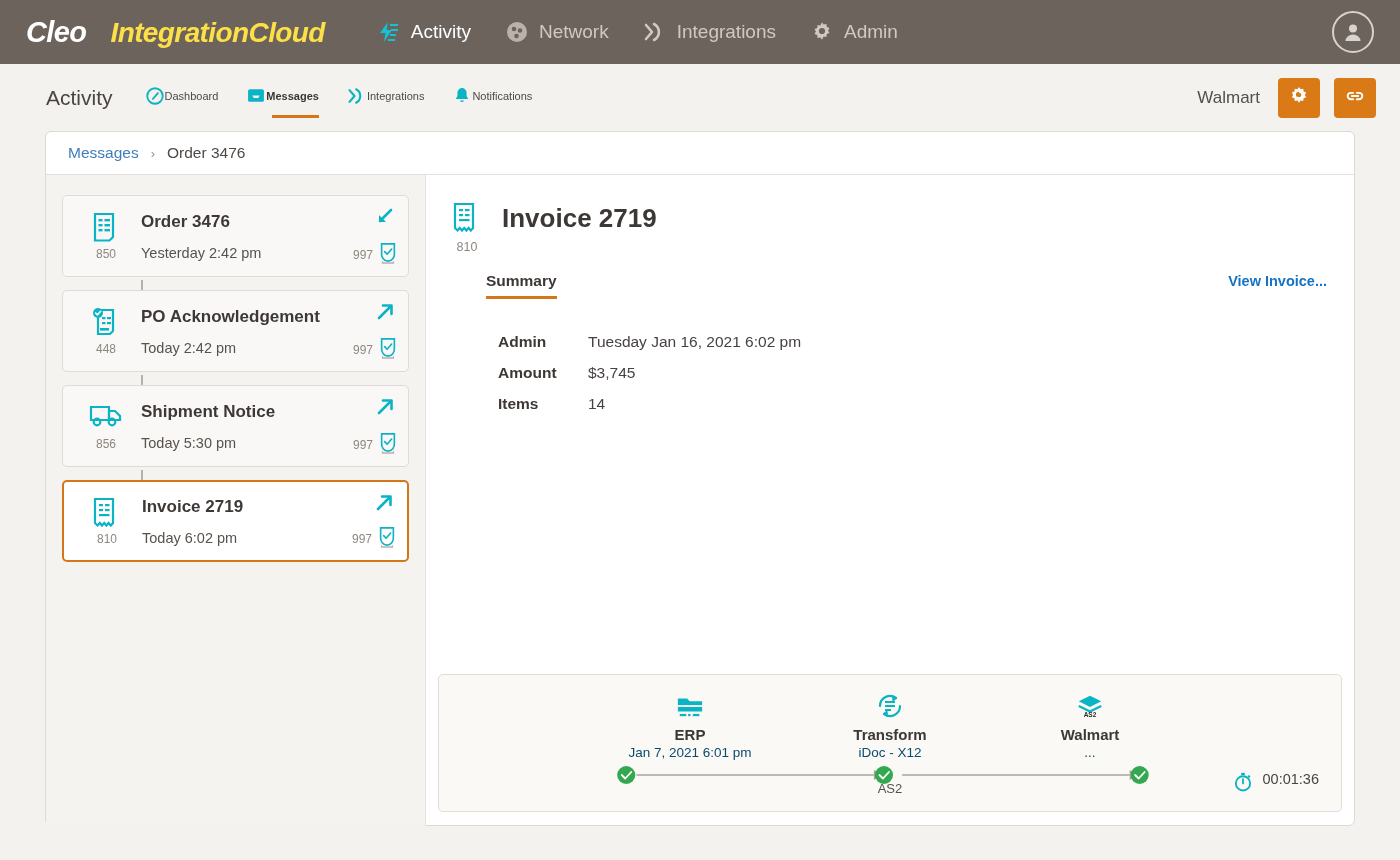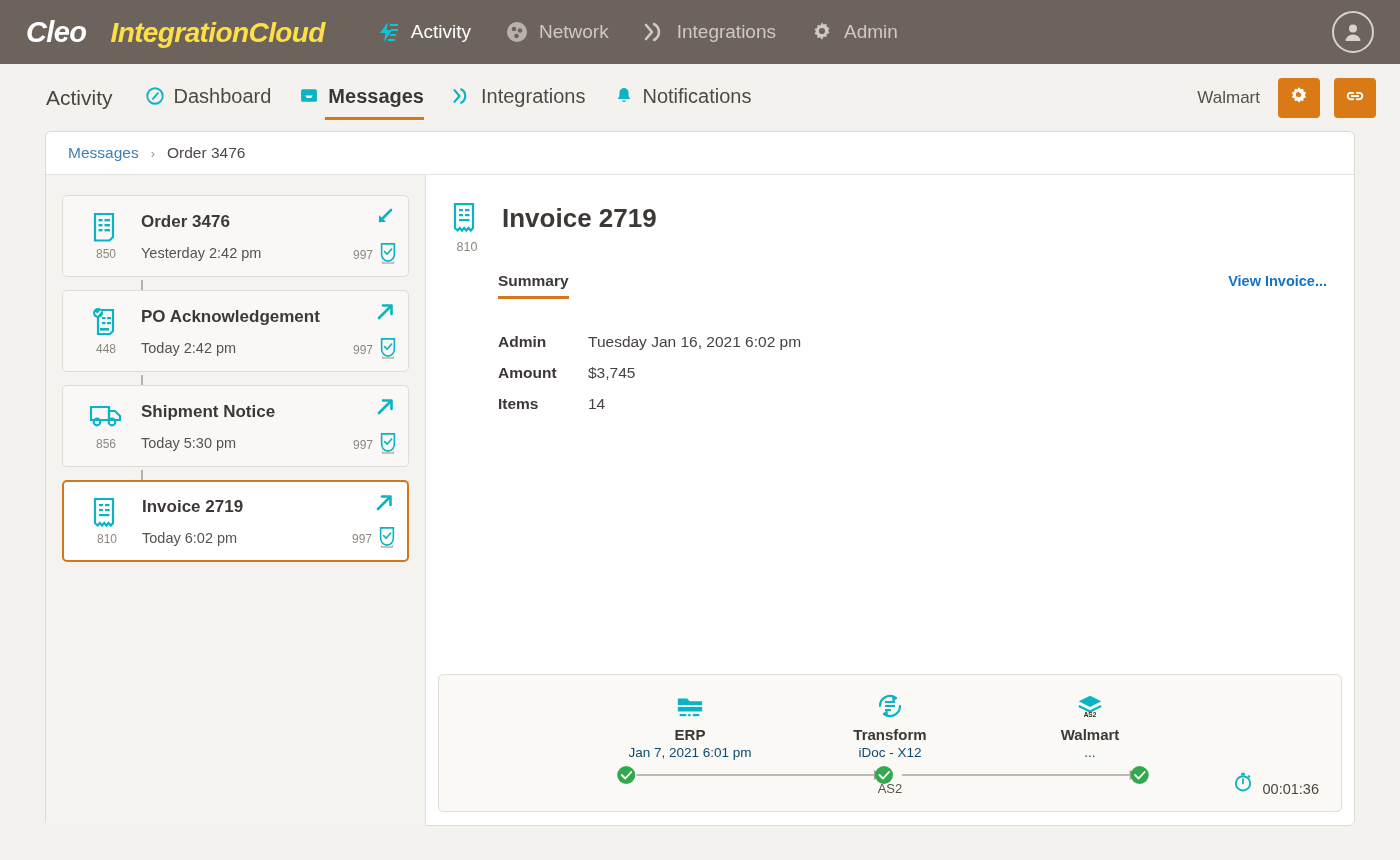--- a/index.html
+++ b/index.html
@@ -43,22 +43,22 @@
   .subbar {
     height: 68px; background: #f4f2ef;
     display: flex; align-items: center; padding: 0 24px;
     position: relative;
   }
   .subbar-title {
     font-size: 21px; color: #4a4440; margin-right: 32px; margin-left: 22px;
   }
   .subnav { display: flex; align-items: center; gap: 28px; }
   .subnav-item {
-    display: flex; align-items: center; gap: 9px;
-    font-size: 20px; color: #4e4945; cursor: pointer;
+    display: flex; align-items: center; 
+    font-size: 11px; color: #4e4945; cursor: pointer;
     padding-bottom: 4px; position: relative;
   }
   .subnav-item.active { font-weight: bold; color: #3b3633; }
   .subnav-item.active::after {
     content: ""; position: absolute; left: 26px; right: 0; bottom: -8px;
     height: 3px; background: #d4761a;
   }
   .subnav-ico { width: 20px; height: 20px; display: block; }
   .subbar-right {
     position: absolute; right: 24px; top: 50%; transform: translateY(-50%);
@@ -122,21 +122,21 @@
 
   
   .detail { flex: 1; position: relative; padding: 26px 24px 0 24px; }
   .detail-head { display: flex; align-items: flex-start; gap: 18px; }
   .detail-ico-wrap { display: flex; flex-direction: column; align-items: center; gap: 3px; }
   .detail-ico { width: 34px; height: 36px; display: block; }
   .detail-code { font-size: 12.5px; color: #8d8780; }
   .detail-title { font-size: 26px; font-weight: bold; color: #3d3835; margin-top: 2px; }
 
   .tabrow {
-    margin-top: 18px; margin-left: 48px;
+    margin-top: 18px; margin-left: 36px;
     display: flex; align-items: flex-end; position: relative;
   }
   .tab {
     font-size: 15.5px; font-weight: bold; color: #3d3835;
     padding-bottom: 9px; cursor: pointer; position: relative;
   }
   .tab.active::after {
     content: ""; position: absolute; left: 0; right: 0; bottom: 0;
     height: 3px; background: #d4761a;
   }
@@ -164,21 +164,21 @@
   .flow-ico { height: 30px; display: flex; align-items: center; justify-content: center; }
   .flow-name { font-size: 15px; font-weight: bold; color: #3d3835; margin-top: 5px; }
   .flow-sub { font-size: 13.5px; color: #0c4a6e; margin-top: 2px; }
   .flow-track { position: absolute; left: 0; right: 0; top: 90px; height: 20px; }
   .flow-label {
     position: absolute; top: 106px; width: 100%;
     text-align: center; font-size: 13px; color: #57524d;
   }
   .flow-timer {
     position: absolute; right: 22px; bottom: 14px;
-    display: flex; align-items: flex-end; gap: 9px; margin-top: 10px;
+    display: flex; align-items: flex-start; gap: 9px; margin-top: 10px;
   }
   .timer-text { font-size: 14.5px; color: #4a4540; }
 </style>
 </head>
 <body>
 
 <div class="topbar">
   <div class="brand">
     <span class="brand-cleo">Cleo</span>
     <span class="brand-ic">IntegrationCloud</span>

